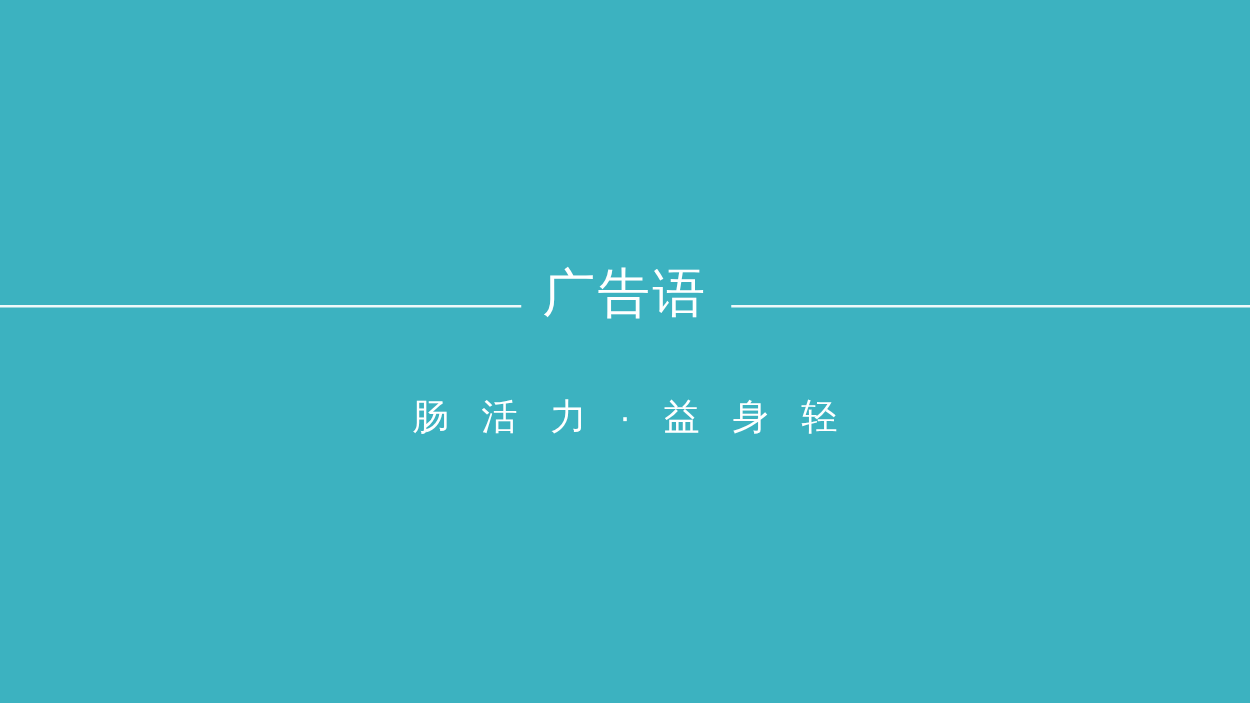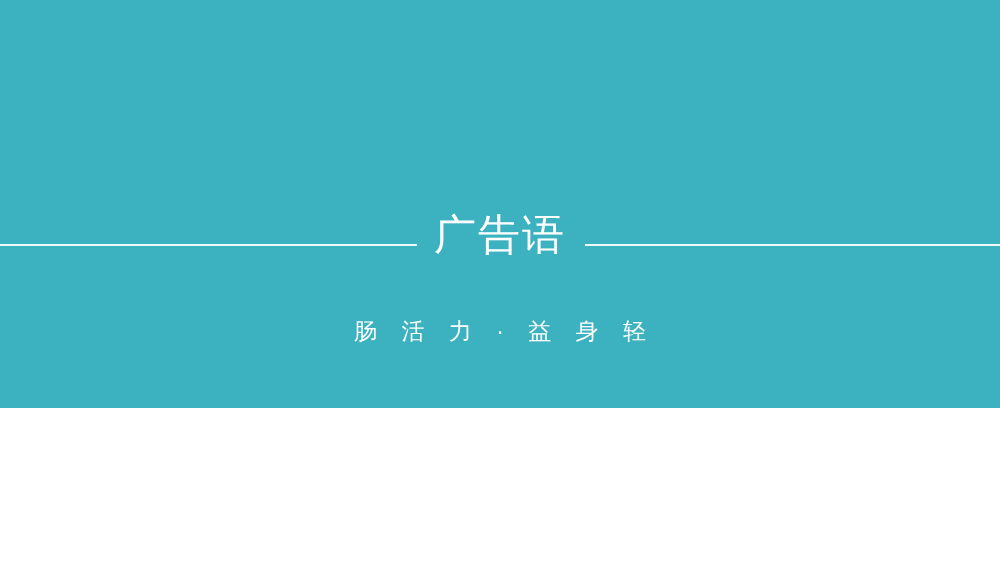--- a/index.html
+++ b/index.html
@@ -11,21 +11,21 @@
   body {
     width: 1000px;
     height: 562px;
     overflow: hidden;
     font-family: "Liberation Sans", "DejaVu Sans", sans-serif;
   }
 
   #slide {
     position: relative;
     width: 1000px;
-    height: 408px;
+    height: 562px;
     background: #3cb2c0;
     overflow: hidden;
   }
 
   
   .rule {
     position: absolute;
     top: 244px;
     height: 2px;
     background: #ffffff;
@@ -67,21 +67,21 @@
     top: 320px;
     left: 0;
     width: 1000px;
     text-align: center;
     line-height: 1;
   }
 
   #subtitle {
     display: inline-block;
     color: #ffffff;
-    font-size: 23px;
+    font-size: 29px;
     font-weight: 400;
     letter-spacing: 9px;
     
     text-indent: 9px;
     white-space: nowrap;
   }
 </style>
 </head>
 <body>
 

